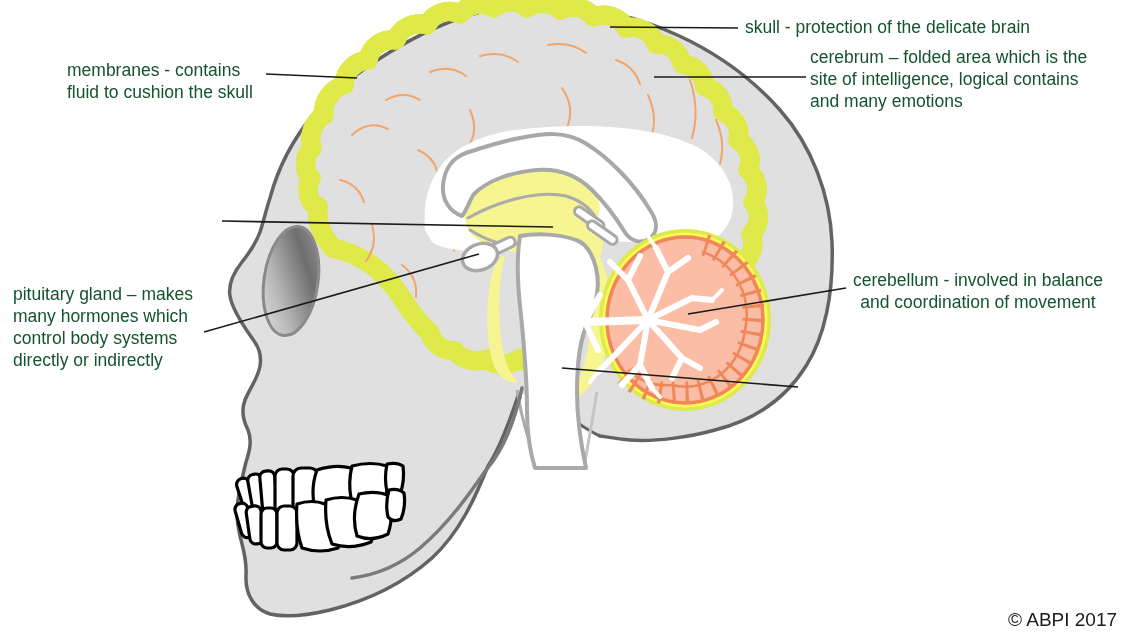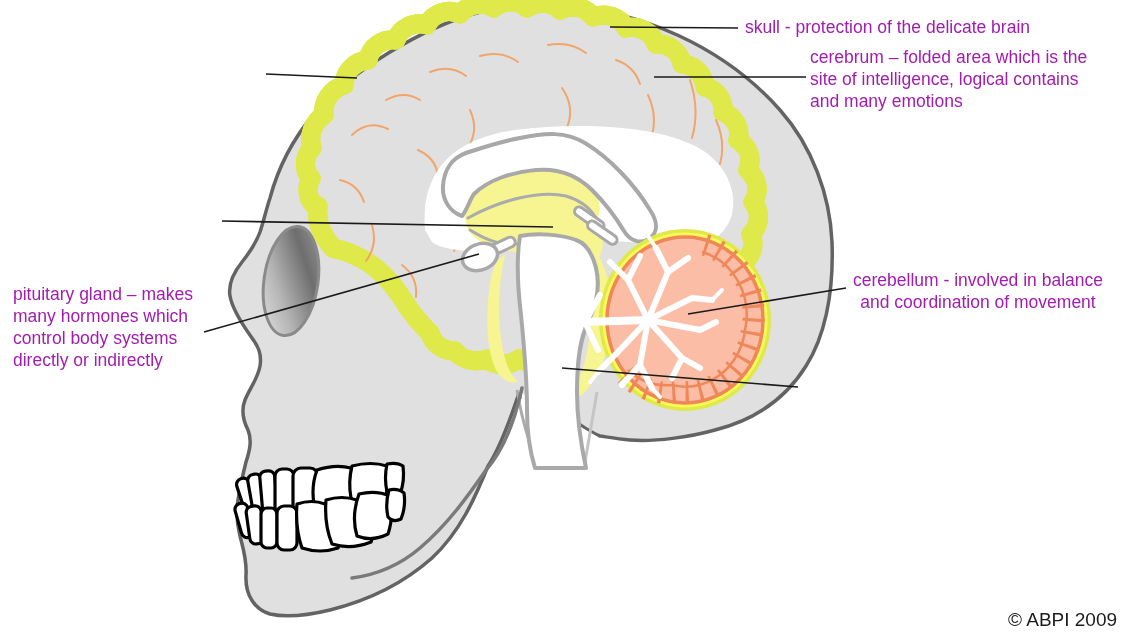--- a/index.html
+++ b/index.html
@@ -1,19 +1,19 @@
 <!DOCTYPE html>
 <html><head>
 <meta charset="utf-8">
 <style>
   html,body{margin:0;padding:0;background:#fff;}
   .stage{position:relative;width:1122px;height:642px;background:#ffffff;
          font-family:"Liberation Sans",sans-serif;overflow:hidden;}
   .stage svg{position:absolute;left:0;top:0;}
-  .label{position:absolute;color:#a21caf;font-size:17.5px;line-height:22px;
+  .label{position:absolute;color:#14532d;font-size:17.5px;line-height:22px;
          white-space:pre-line;}
   .label.center{text-align:center;}
   .credit{position:absolute;color:#1b1b1b;font-size:19px;}
 </style>
 </head>
 <body>
 
 <div class="stage">
 
 <svg width="1122" height="642" viewBox="0 0 1122 642">
@@ -188,21 +188,23 @@
     <line x1="204" y1="332" x2="479" y2="254"></line>
     <line x1="688" y1="314" x2="846" y2="288"></line>
     <line x1="562" y1="368" x2="798" y2="387"></line>
   </g>
 </svg>
 
 <div class="label" style="left:745px;top:16px;">skull - protection of the delicate brain</div>
 <div class="label" style="left:810px;top:46px;">cerebrum – folded area which is the
 site of intelligence, logical contains
 and many emotions</div>
+<div class="label" style="left:67px;top:59px;">membranes - contains
+fluid to cushion the skull</div>
 <div class="label center" style="left:840px;top:269px;width:276px;">cerebellum - involved in balance
 and coordination of movement</div>
 <div class="label" style="left:13px;top:283px;">pituitary gland – makes
 many hormones which
 control body systems
 directly or indirectly</div>
-<div class="credit" style="left:1008px;top:609px;">© ABPI 2009</div>
+<div class="credit" style="left:1008px;top:609px;">© ABPI 2017</div>
 
 </div>
 
 </body></html>

